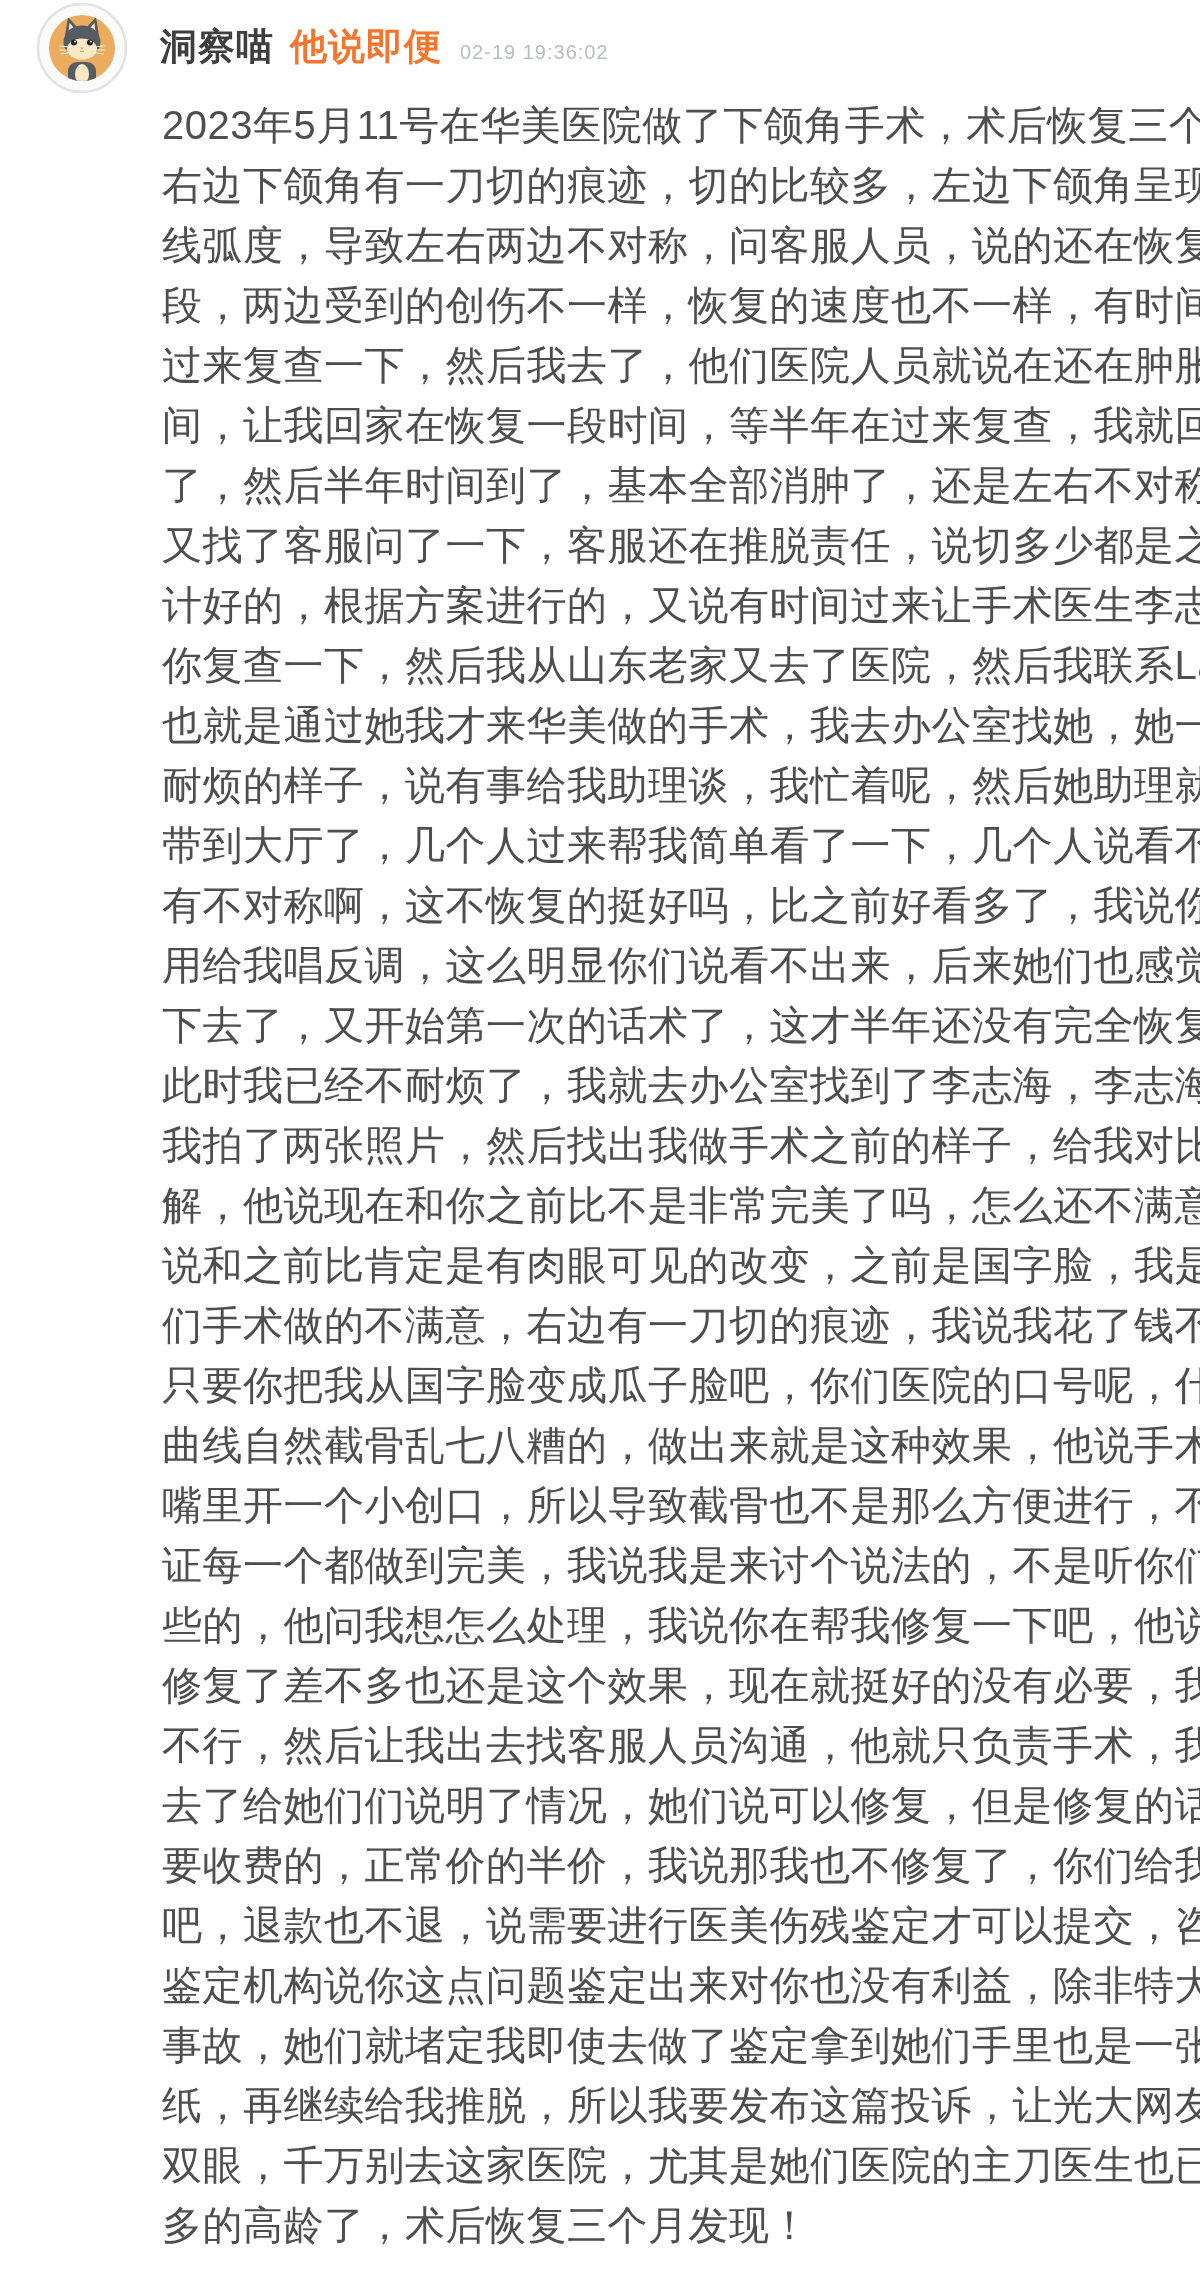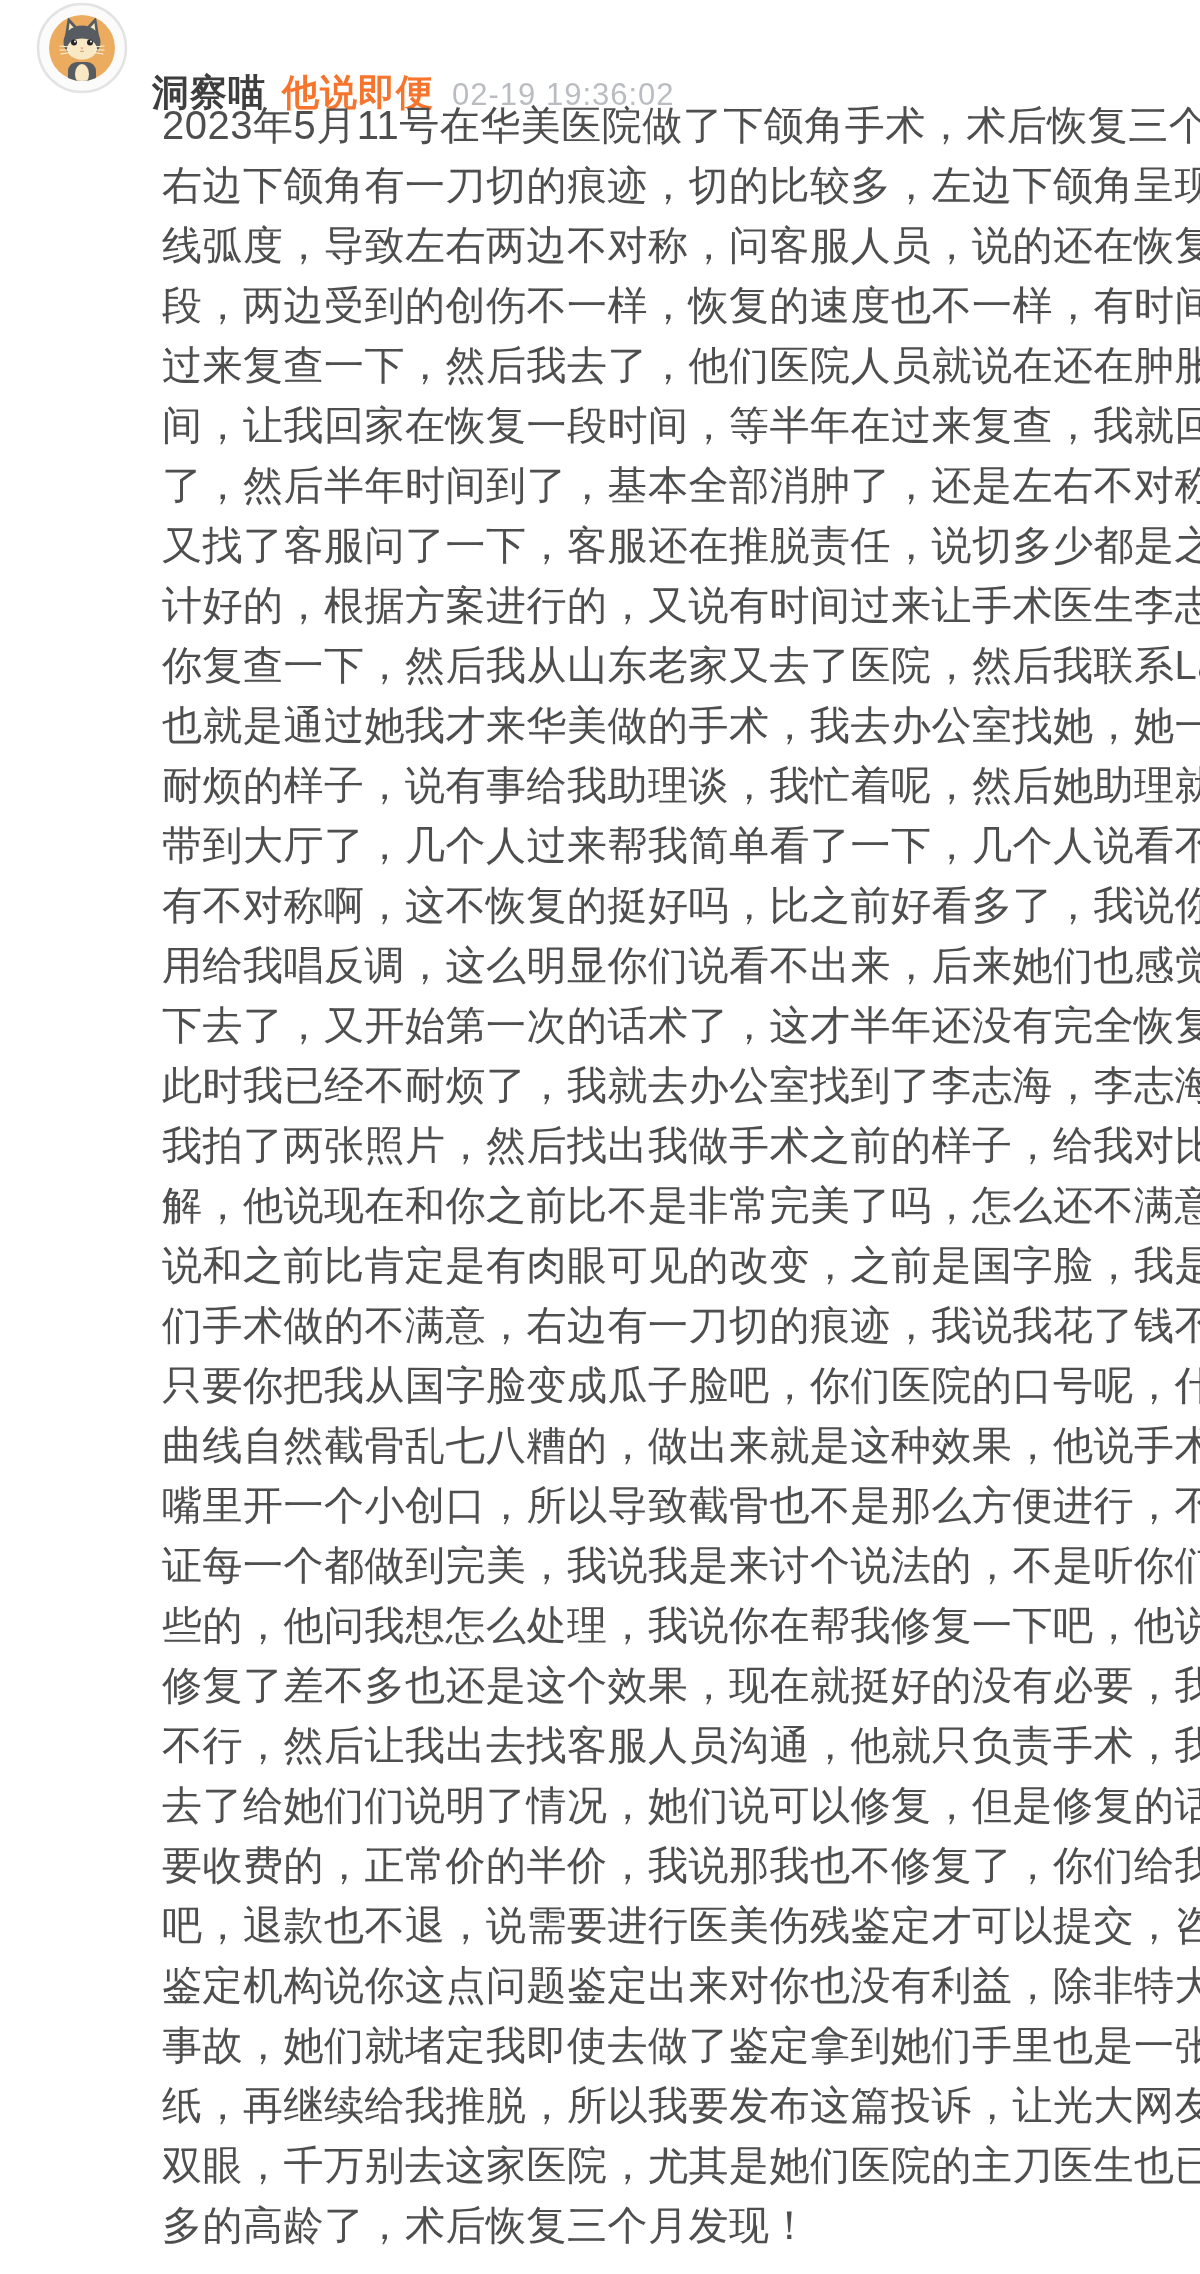--- a/index.html
+++ b/index.html
@@ -17,33 +17,33 @@
     width:1200px;height:2274px;position:relative;overflow:hidden;
     font-family:"Liberation Sans","DejaVu Sans",sans-serif;
   }
   .post-header{
     position:absolute;left:0;top:0;width:1200px;height:95px;
   }
   .avatar-wrap{
     position:absolute;left:36px;top:2px;width:92px;height:92px;
   }
   .header-row{
-    position:absolute;left:152px;top:22px;height:48px;
-    display:flex;align-items:baseline;white-space:nowrap;margin-top:46px;
+    position:absolute;left:160px;top:22px;height:48px;
+    display:flex;align-items:baseline;white-space:nowrap;
   }
   .username{
     font-size:37px;font-weight:600;color:var(--username-text);
     letter-spacing:1px;
   }
   .action-label{
     font-size:37px;font-weight:700;color:var(--accent-orange);
     margin-left:16px;letter-spacing:1px;
   }
   .timestamp{
-    font-size:31px;font-weight:400;color:var(--timestamp-text);
+    font-size:20px;font-weight:400;color:var(--timestamp-text);
     margin-left:18px;letter-spacing:1px;
   }
   .post-body{
     position:absolute;left:162px;top:95px;width:1020px;
     font-size:40px;line-height:60px;color:var(--body-text);
     letter-spacing:0.5px;
   }
   .body-line{
     white-space:nowrap;height:60px;
   }

